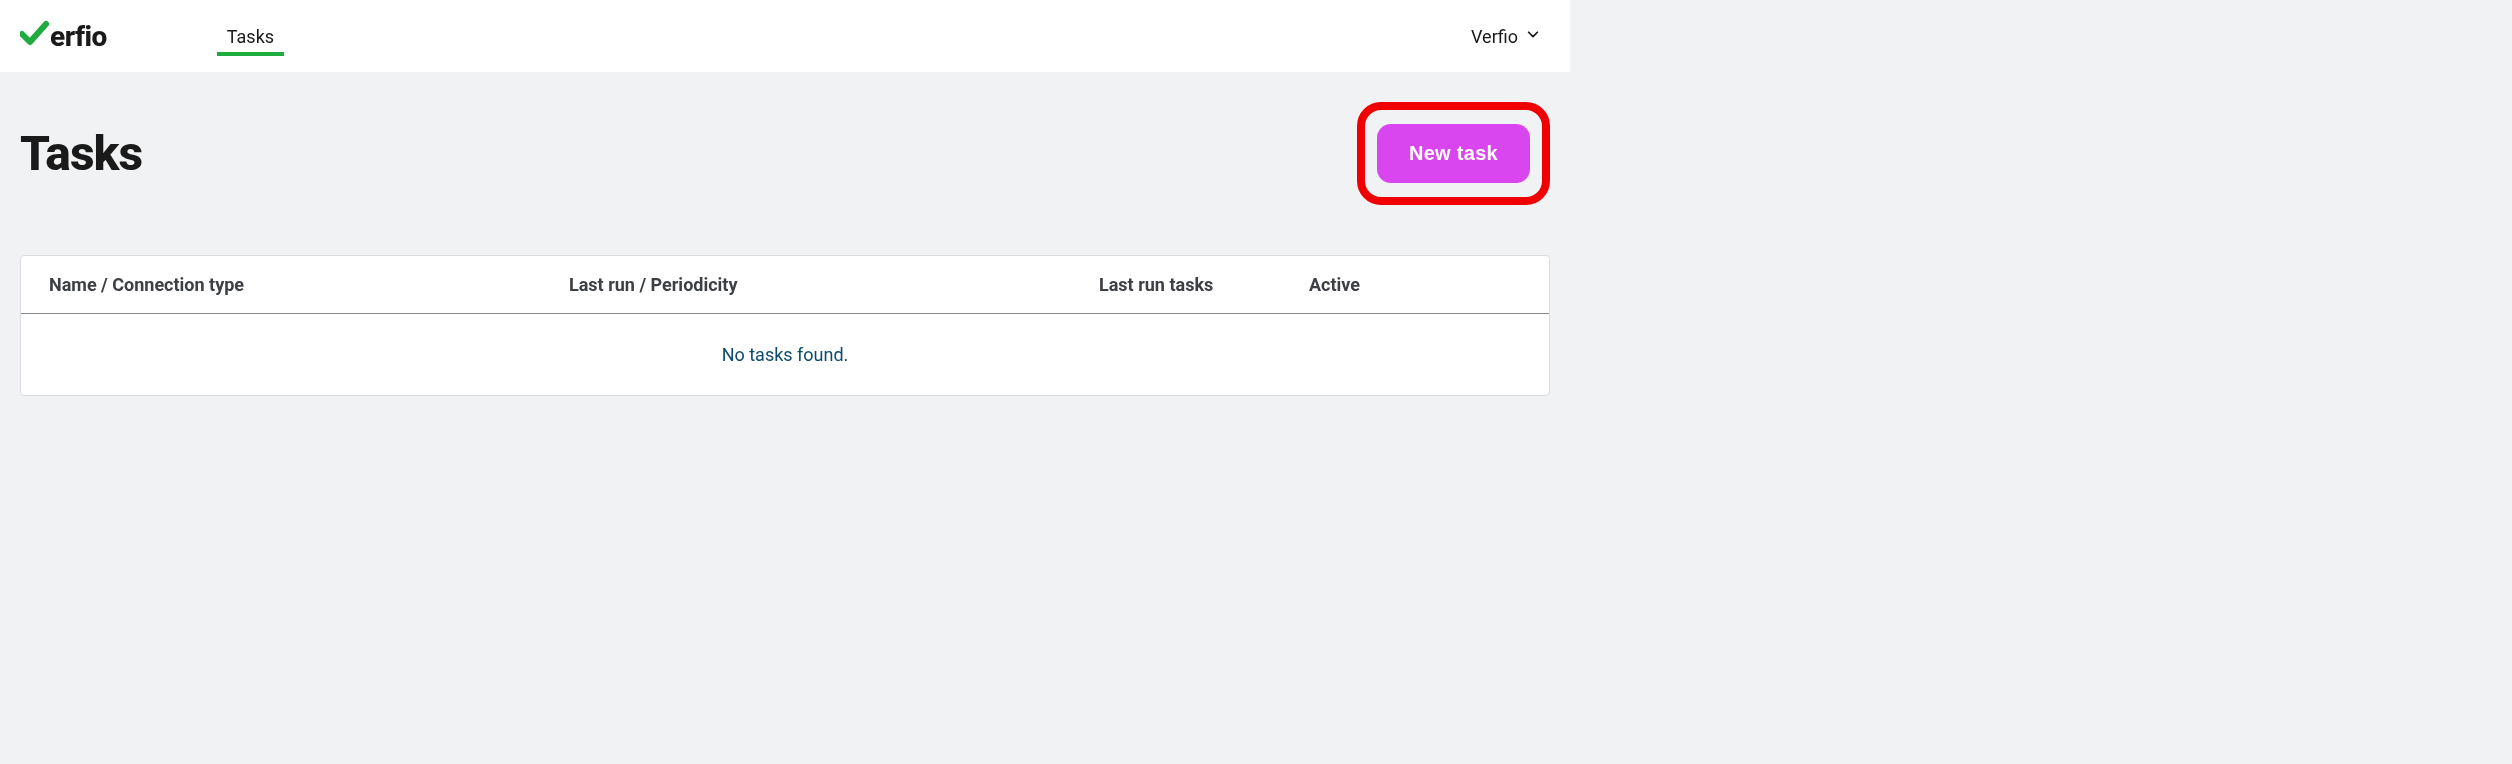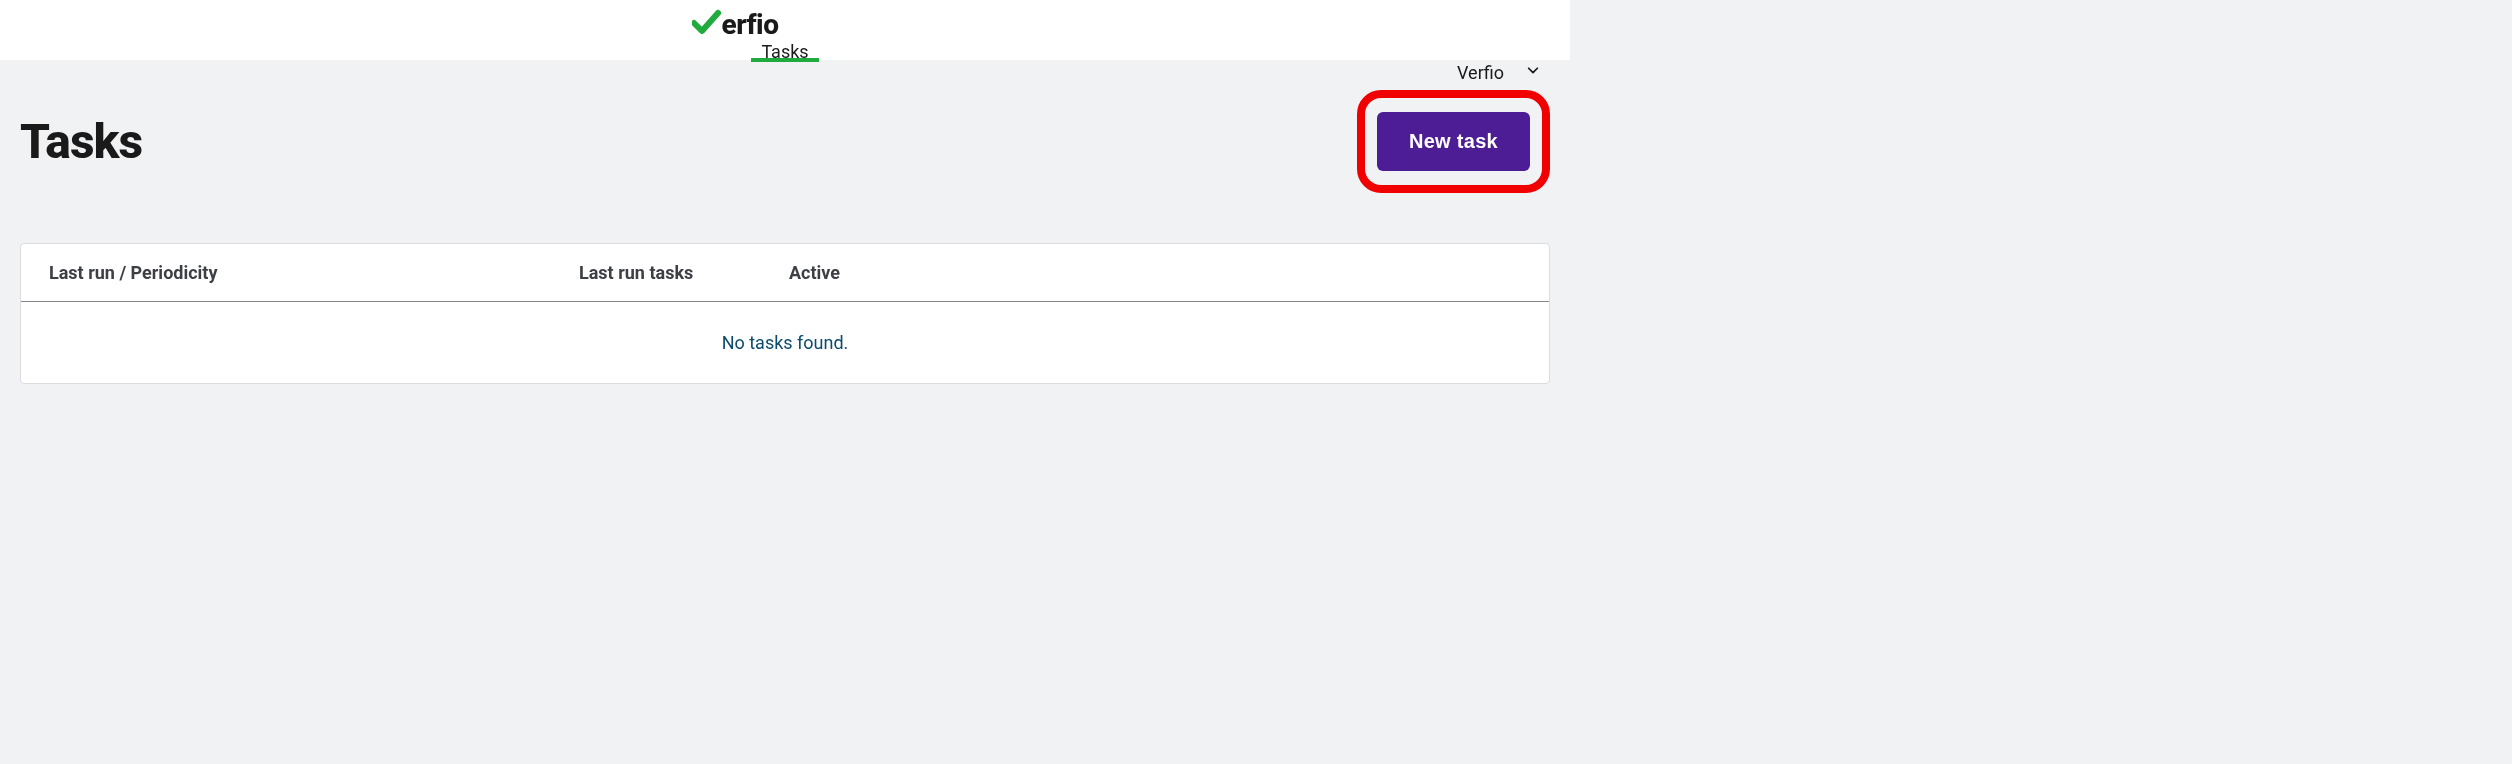--- a/index.html
+++ b/index.html
@@ -10,24 +10,23 @@
     body {
       font-family: -apple-system, BlinkMacSystemFont, 'Segoe UI', Roboto, Helvetica, Arial, sans-serif;
       background: #f1f2f4;
       width: 1570px;
       height: 478px;
     }
     .header {
       background: #ffffff;
       display: flex;
       align-items: center;
-      height: 60px;
-      padding: 8px 20px;
+      height: 72px;
+      padding: 16px 20px;
       position: relative;
-      flex-direction: column;
     }
     .logo {
       display: flex;
       align-items: center;
       margin-right: 100px;
     }
     .logo-mark {
       display: inline-block;
     }
     .logo-text {
@@ -58,21 +57,21 @@
       bottom: 0;
       left: 10px;
       right: 10px;
       height: 4px;
       background: #1fab3e;
     }
     .header-right {
       margin-left: auto;
       display: flex;
       align-items: flex-start;
-      gap: 22px;
+      gap: 8px;
       cursor: pointer;
       padding: 0 10px;
     }
     .org-name {
       font-size: 18px;
       color: #1a1a1a;
     }
     .chevron {
       width: 14px;
       height: 14px;
@@ -91,26 +90,26 @@
       font-weight: 800;
       color: #1a1a1a;
       letter-spacing: -1px;
     }
     .new-task-highlight {
       border: 8px solid #f00000;
       border-radius: 24px;
       padding: 14px 12px;
     }
     .new-task-btn {
-      background: #4c1d95;
+      background: #d946ef;
       color: #ffffff;
       font-size: 20px;
       font-weight: 600;
       padding: 18px 32px;
-      border-radius: 6px;
+      border-radius: 14px;
       letter-spacing: 0.3px;
       border: none;
       cursor: pointer;
       display: inline-block;
     }
     .card {
       background: #ffffff;
       border: 1px solid #dadce0;
       border-radius: 4px;
       overflow: hidden;
@@ -172,19 +171,20 @@
 <div class="main">
   <div class="page-header">
     <h1 class="page-title">Tasks</h1>
     <div class="new-task-highlight">
       <button class="new-task-btn">New task</button>
     </div>
   </div>
 
   <div class="card">
     <div class="table-header-row">
+      <div class="col-header col-name">Name / Connection type</div>
       <div class="col-header col-lastrun">Last run / Periodicity</div>
       <div class="col-header col-status">Last run tasks</div>
       <div class="col-header col-active">Active</div>
     </div>
     <div class="empty-state">No tasks found.</div>
   </div>
 </div>
 
 </body></html>

